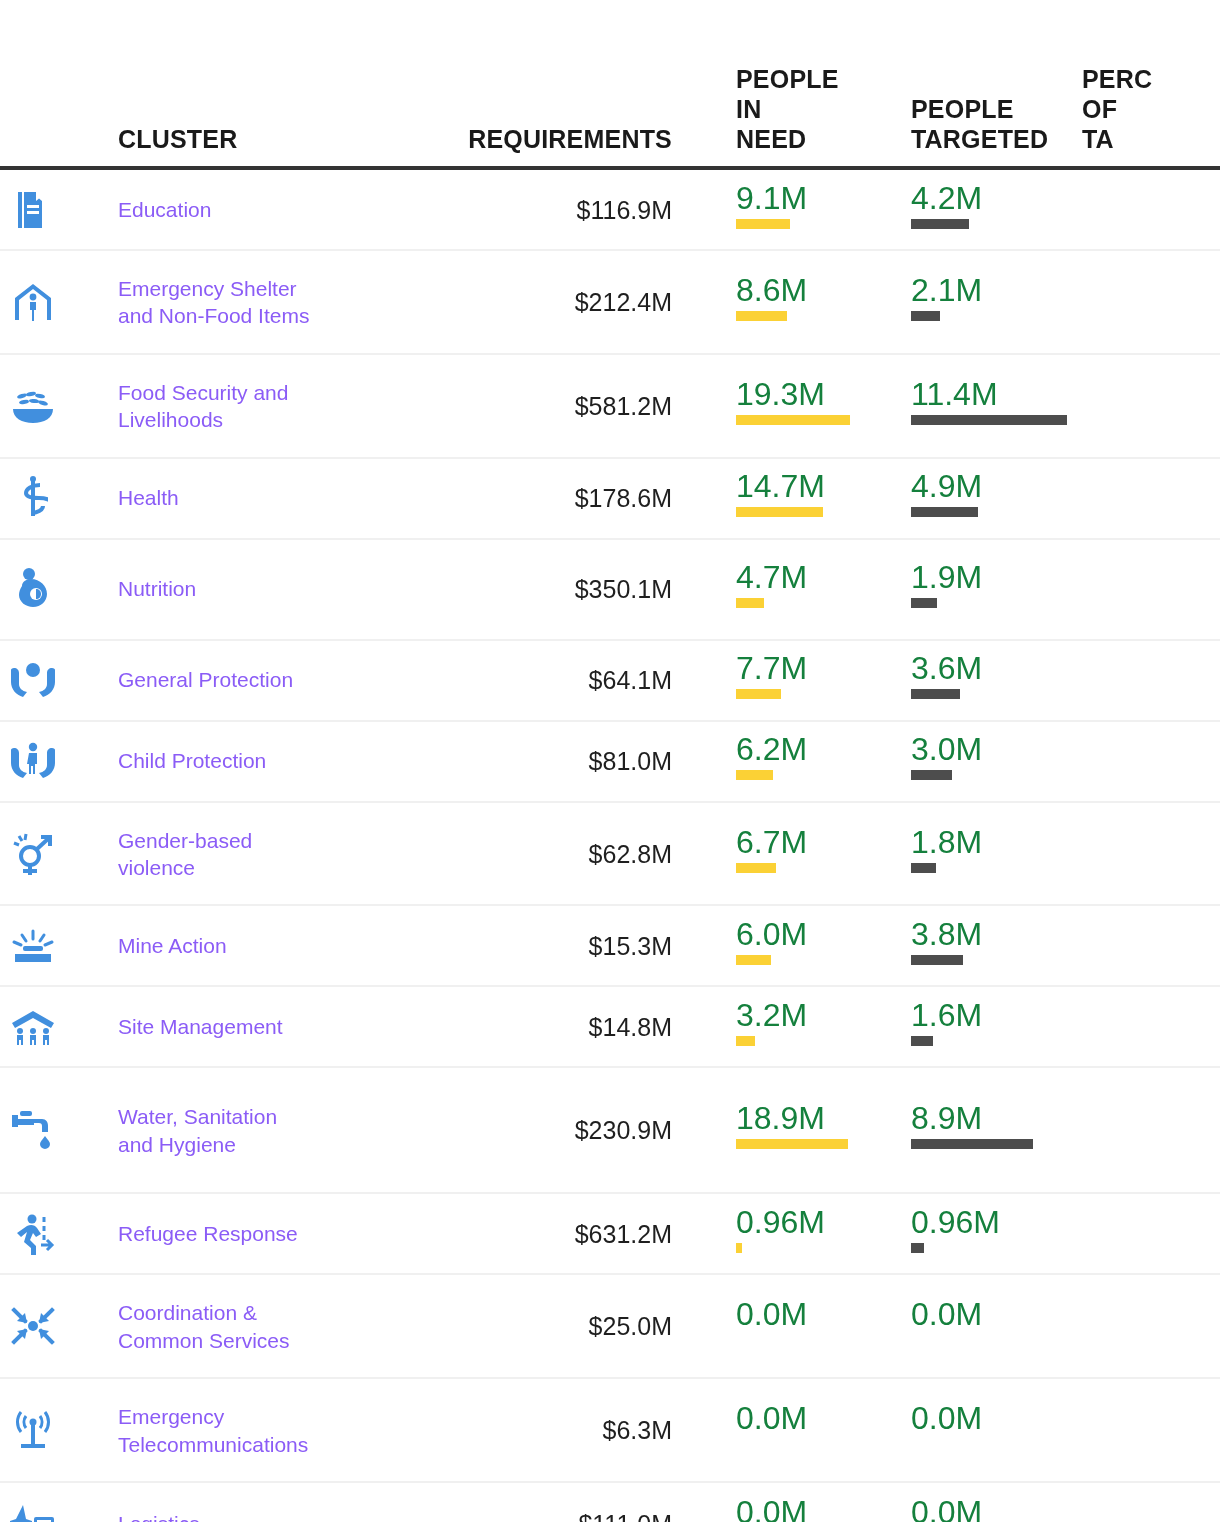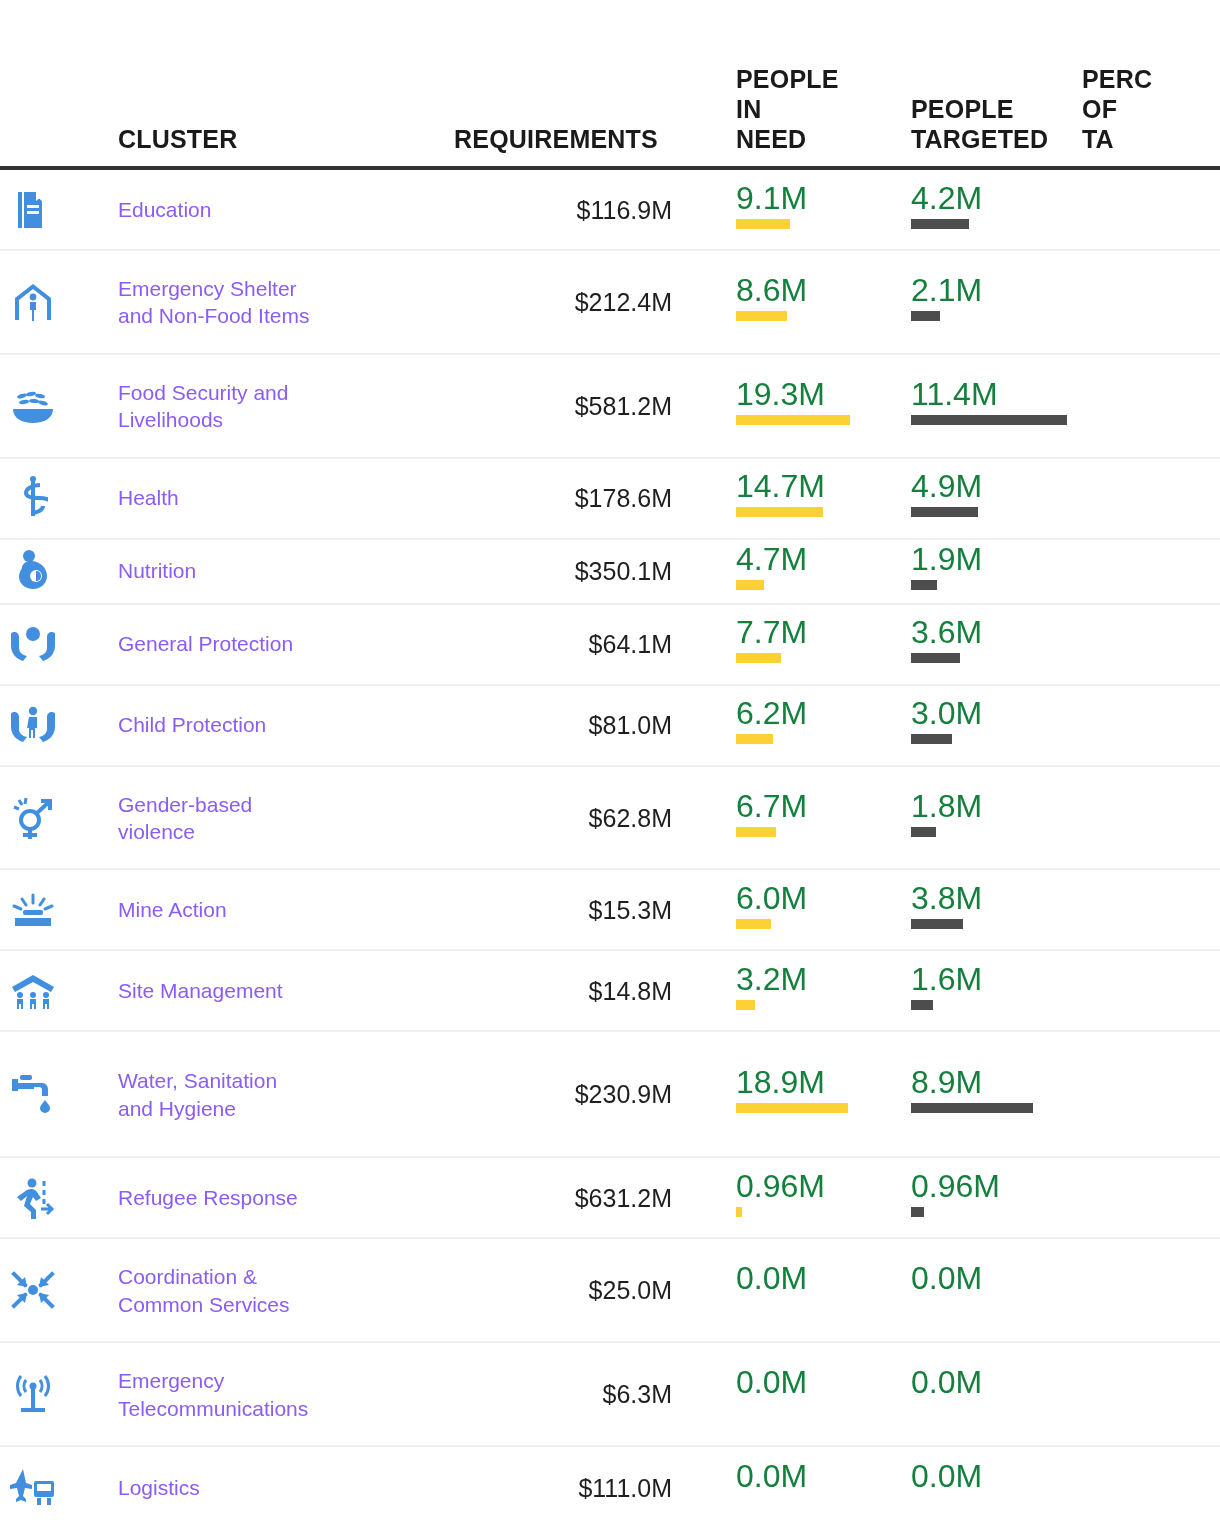--- a/index.html
+++ b/index.html
@@ -26,21 +26,21 @@
     position: absolute;
     bottom: 12px;
     font-size: 25px;
     font-weight: bold;
     color: #1a1a1a;
     letter-spacing: 0.2px;
     line-height: 1.20;
     white-space: pre-line;
   }
   .th-cluster      { left: 118px; bottom: 12px; text-align: left; }
-  .th-requirements { left: 440px; width: 232px; text-align: center; bottom: 12px; }
+  .th-requirements { left: 440px; width: 232px; text-align: right; bottom: 12px; }
   .th-pin          { left: 736px; width: 160px; text-align: left; bottom: 12px; }
   .th-ptarget      { left: 911px; width: 190px; text-align: left; bottom: 12px; }
   .th-pct          { left: 1082px; width: 230px; text-align: left; bottom: 12px; }
 
   
   .row {
     position: relative;
     border-bottom: 2px solid #f0f0f0;
     display: flex;
     align-items: center;
@@ -217,21 +217,21 @@
             <div class="bar-fill" style="width:86.7px"></div>
           </div>
         </div>
         <div class="cell-bar cell-ptg bar-dark">
           <div class="bar-val">4.9M</div>
           <div class="bar-track">
             <div class="bar-fill" style="width:67.1px"></div>
           </div>
         </div>
       </div>
-      <div class="row" style="height: 65px;">
+      <div class="row" style="height: 101px;">
         <div class="cell-icon">
           <svg width="38" height="44" viewBox="0 0 38 44">
             <circle cx="15" cy="7" r="6" fill="#418FDE"></circle>
             <path d="M8 19c0-4 4-7 9-7 9 0 16 7 16 15 0 7-6 13-14 13-7 0-14-5-14-12 0-3 1-6 3-9z" fill="#418FDE"></path>
             <circle cx="22" cy="27" r="6" fill="#fff"></circle>
             <path d="M22 22c3 0 5 2 5 5s-2 5-5 5" fill="#418FDE"></path>
           </svg>
         </div>
         <div class="cell-cluster">Nutrition</div>
         <div class="cell-req">$350.1M</div>

